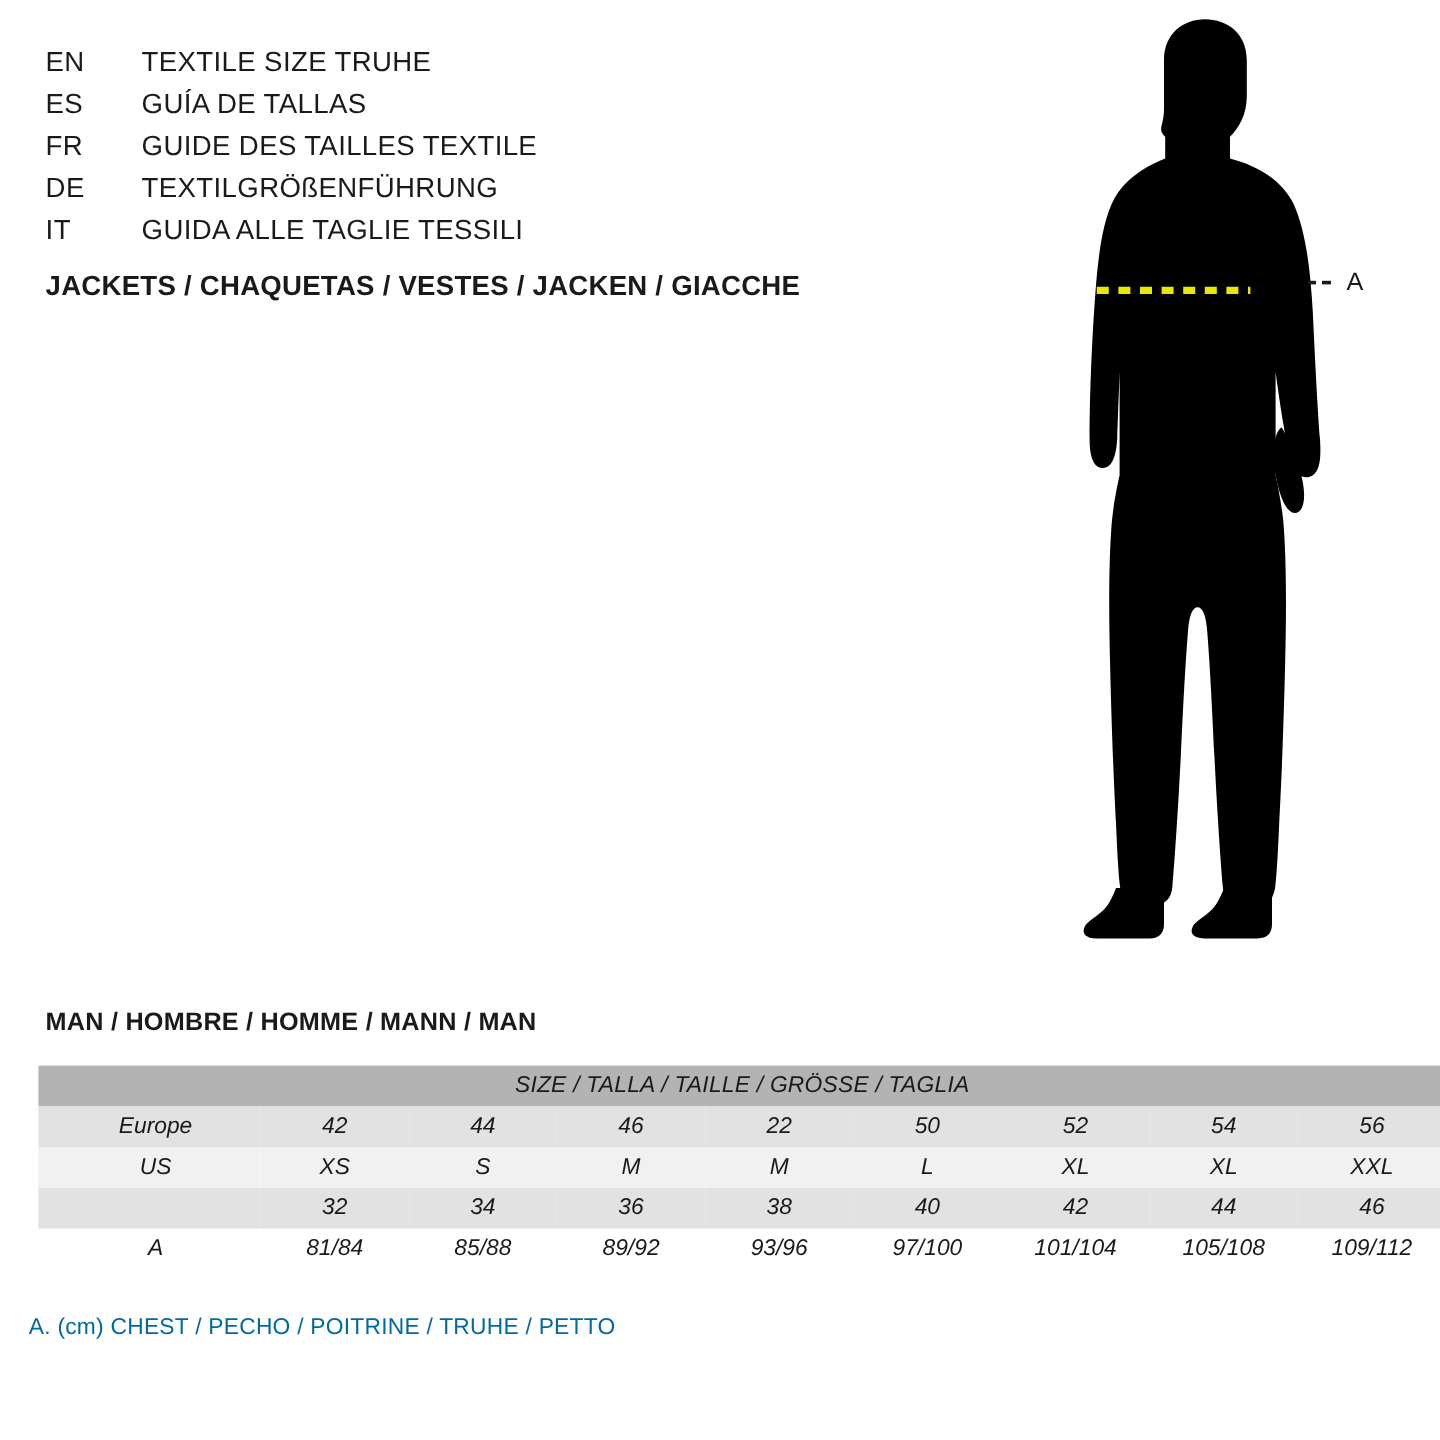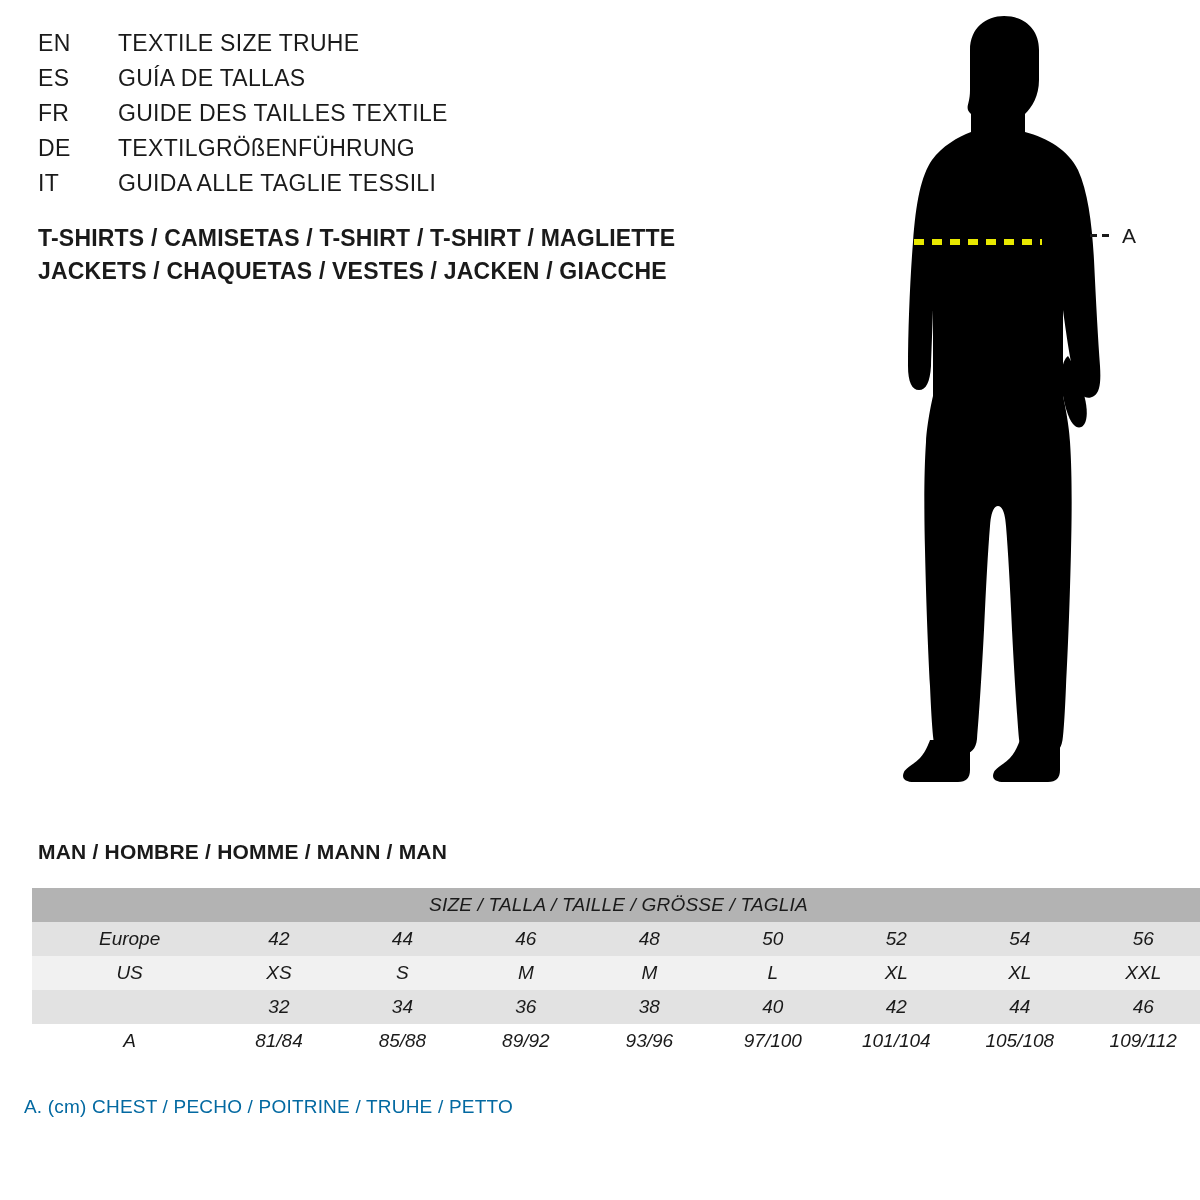--- a/index.html
+++ b/index.html
@@ -18,21 +18,21 @@
 
   
   .lang-block {
     position: absolute;
     left: 38px;
     top: 30px;
     width: 700px;
   }
   .lang-row {
     display: flex;
-    align-items: flex-start;
+    align-items: flex-end;
     height: 35px;
   }
   .lang-code {
     width: 80px;
     font-size: 23px;
     letter-spacing: 0.3px;
     color: #1a1a1a;
   }
   .lang-title {
     font-size: 23px;
@@ -158,21 +158,20 @@
     <div class="lang-code">DE</div>
     <div class="lang-title">TEXTILGRÖßENFÜHRUNG</div>
   </div>
   <div class="lang-row">
     <div class="lang-code">IT</div>
     <div class="lang-title">GUIDA ALLE TAGLIE TESSILI</div>
   </div>
 </div>
 
 <div class="garment-lines">
-  <div class="garment-line">T-SHIRTS / CAMISETAS / T-SHIRT / T-SHIRT / MAGLIETTE</div>
   <div class="garment-line">JACKETS / CHAQUETAS / VESTES / JACKEN / GIACCHE</div>
 </div>
 
 <div class="figure-wrap">
   <svg class="figure-svg" width="360" height="790" viewBox="0 0 360 790" xmlns="http://www.w3.org/2000/svg">
     <path fill="#000000" d="
       M150,40
       C150,18 166,6 184,6
       C203,6 219,18 219,40
       L219,70
@@ -251,21 +250,21 @@
 <table class="size-table">
   <tbody>
     <tr class="row-head">
       <td colspan="9">SIZE / TALLA / TAILLE / GRÖSSE / TAGLIA</td>
     </tr>
     <tr class="row-alt-dark">
       <td class="label-cell">Europe</td>
       <td class="val-cell">42</td>
       <td class="val-cell">44</td>
       <td class="val-cell">46</td>
-      <td class="val-cell">48</td>
+      <td class="val-cell">22</td>
       <td class="val-cell">50</td>
       <td class="val-cell">52</td>
       <td class="val-cell">54</td>
       <td class="val-cell">56</td>
     </tr>
     <tr class="row-alt-light">
       <td class="label-cell">US</td>
       <td class="val-cell">XS</td>
       <td class="val-cell">S</td>
       <td class="val-cell">M</td>

